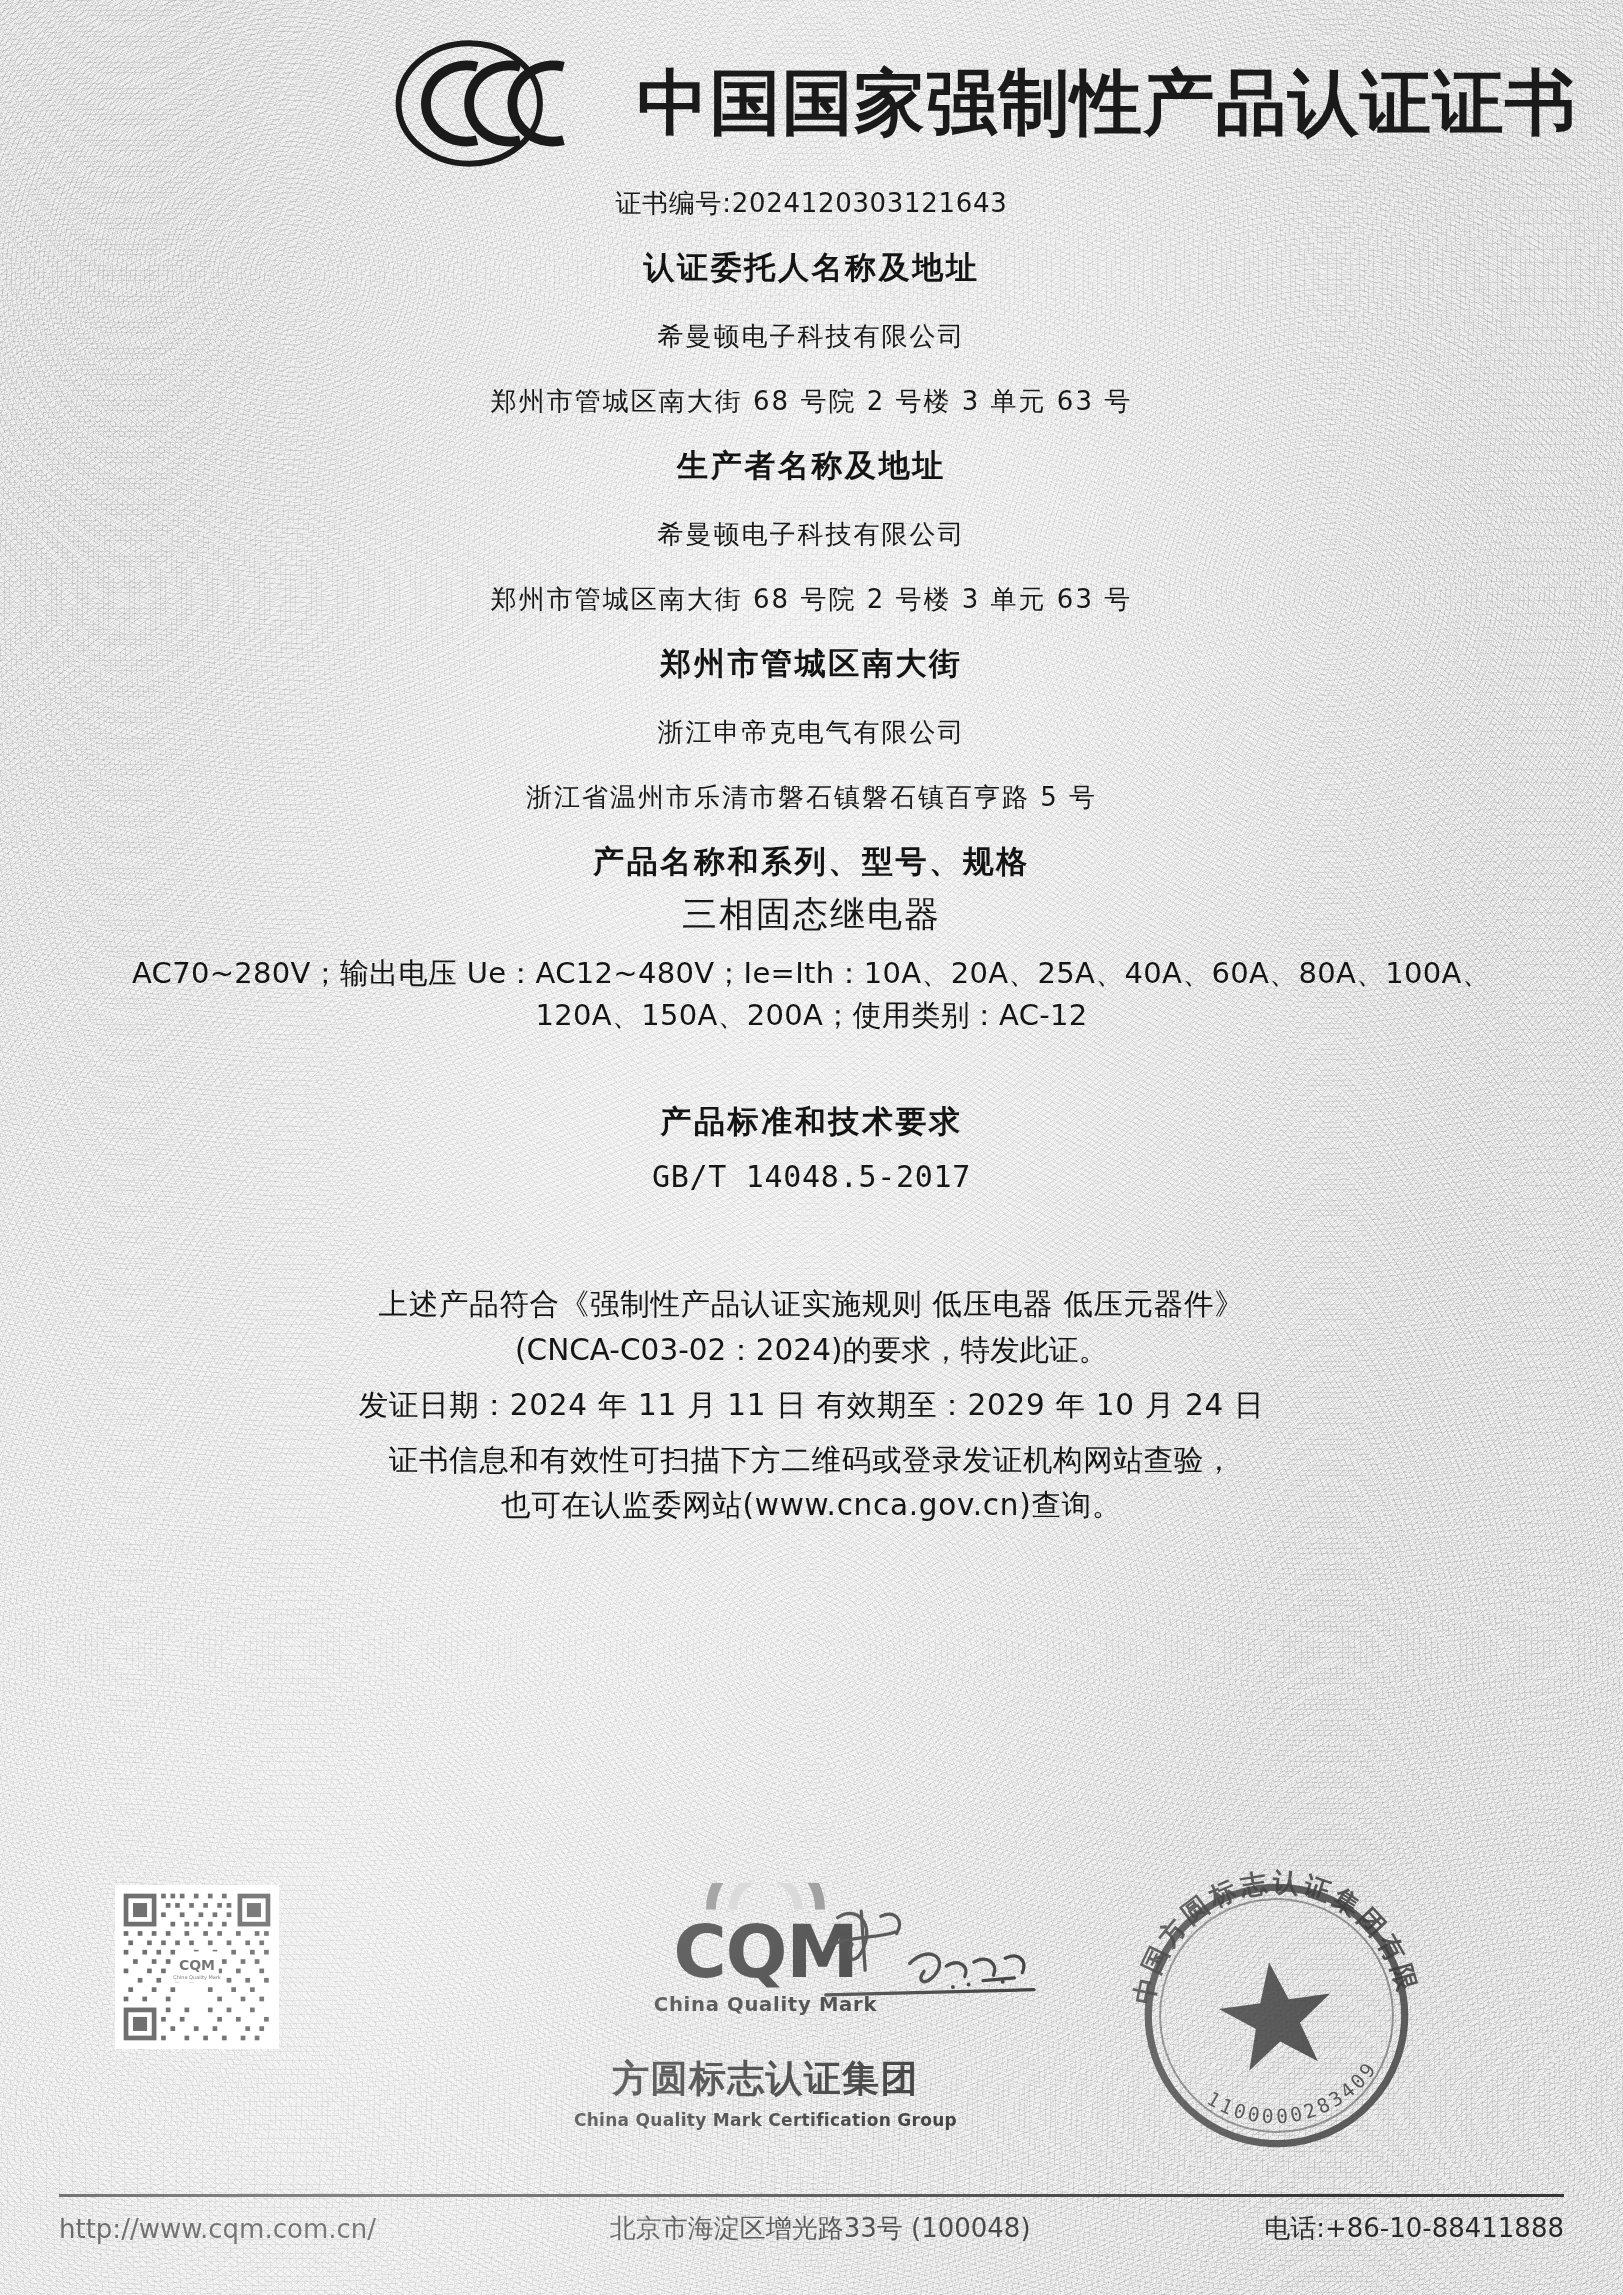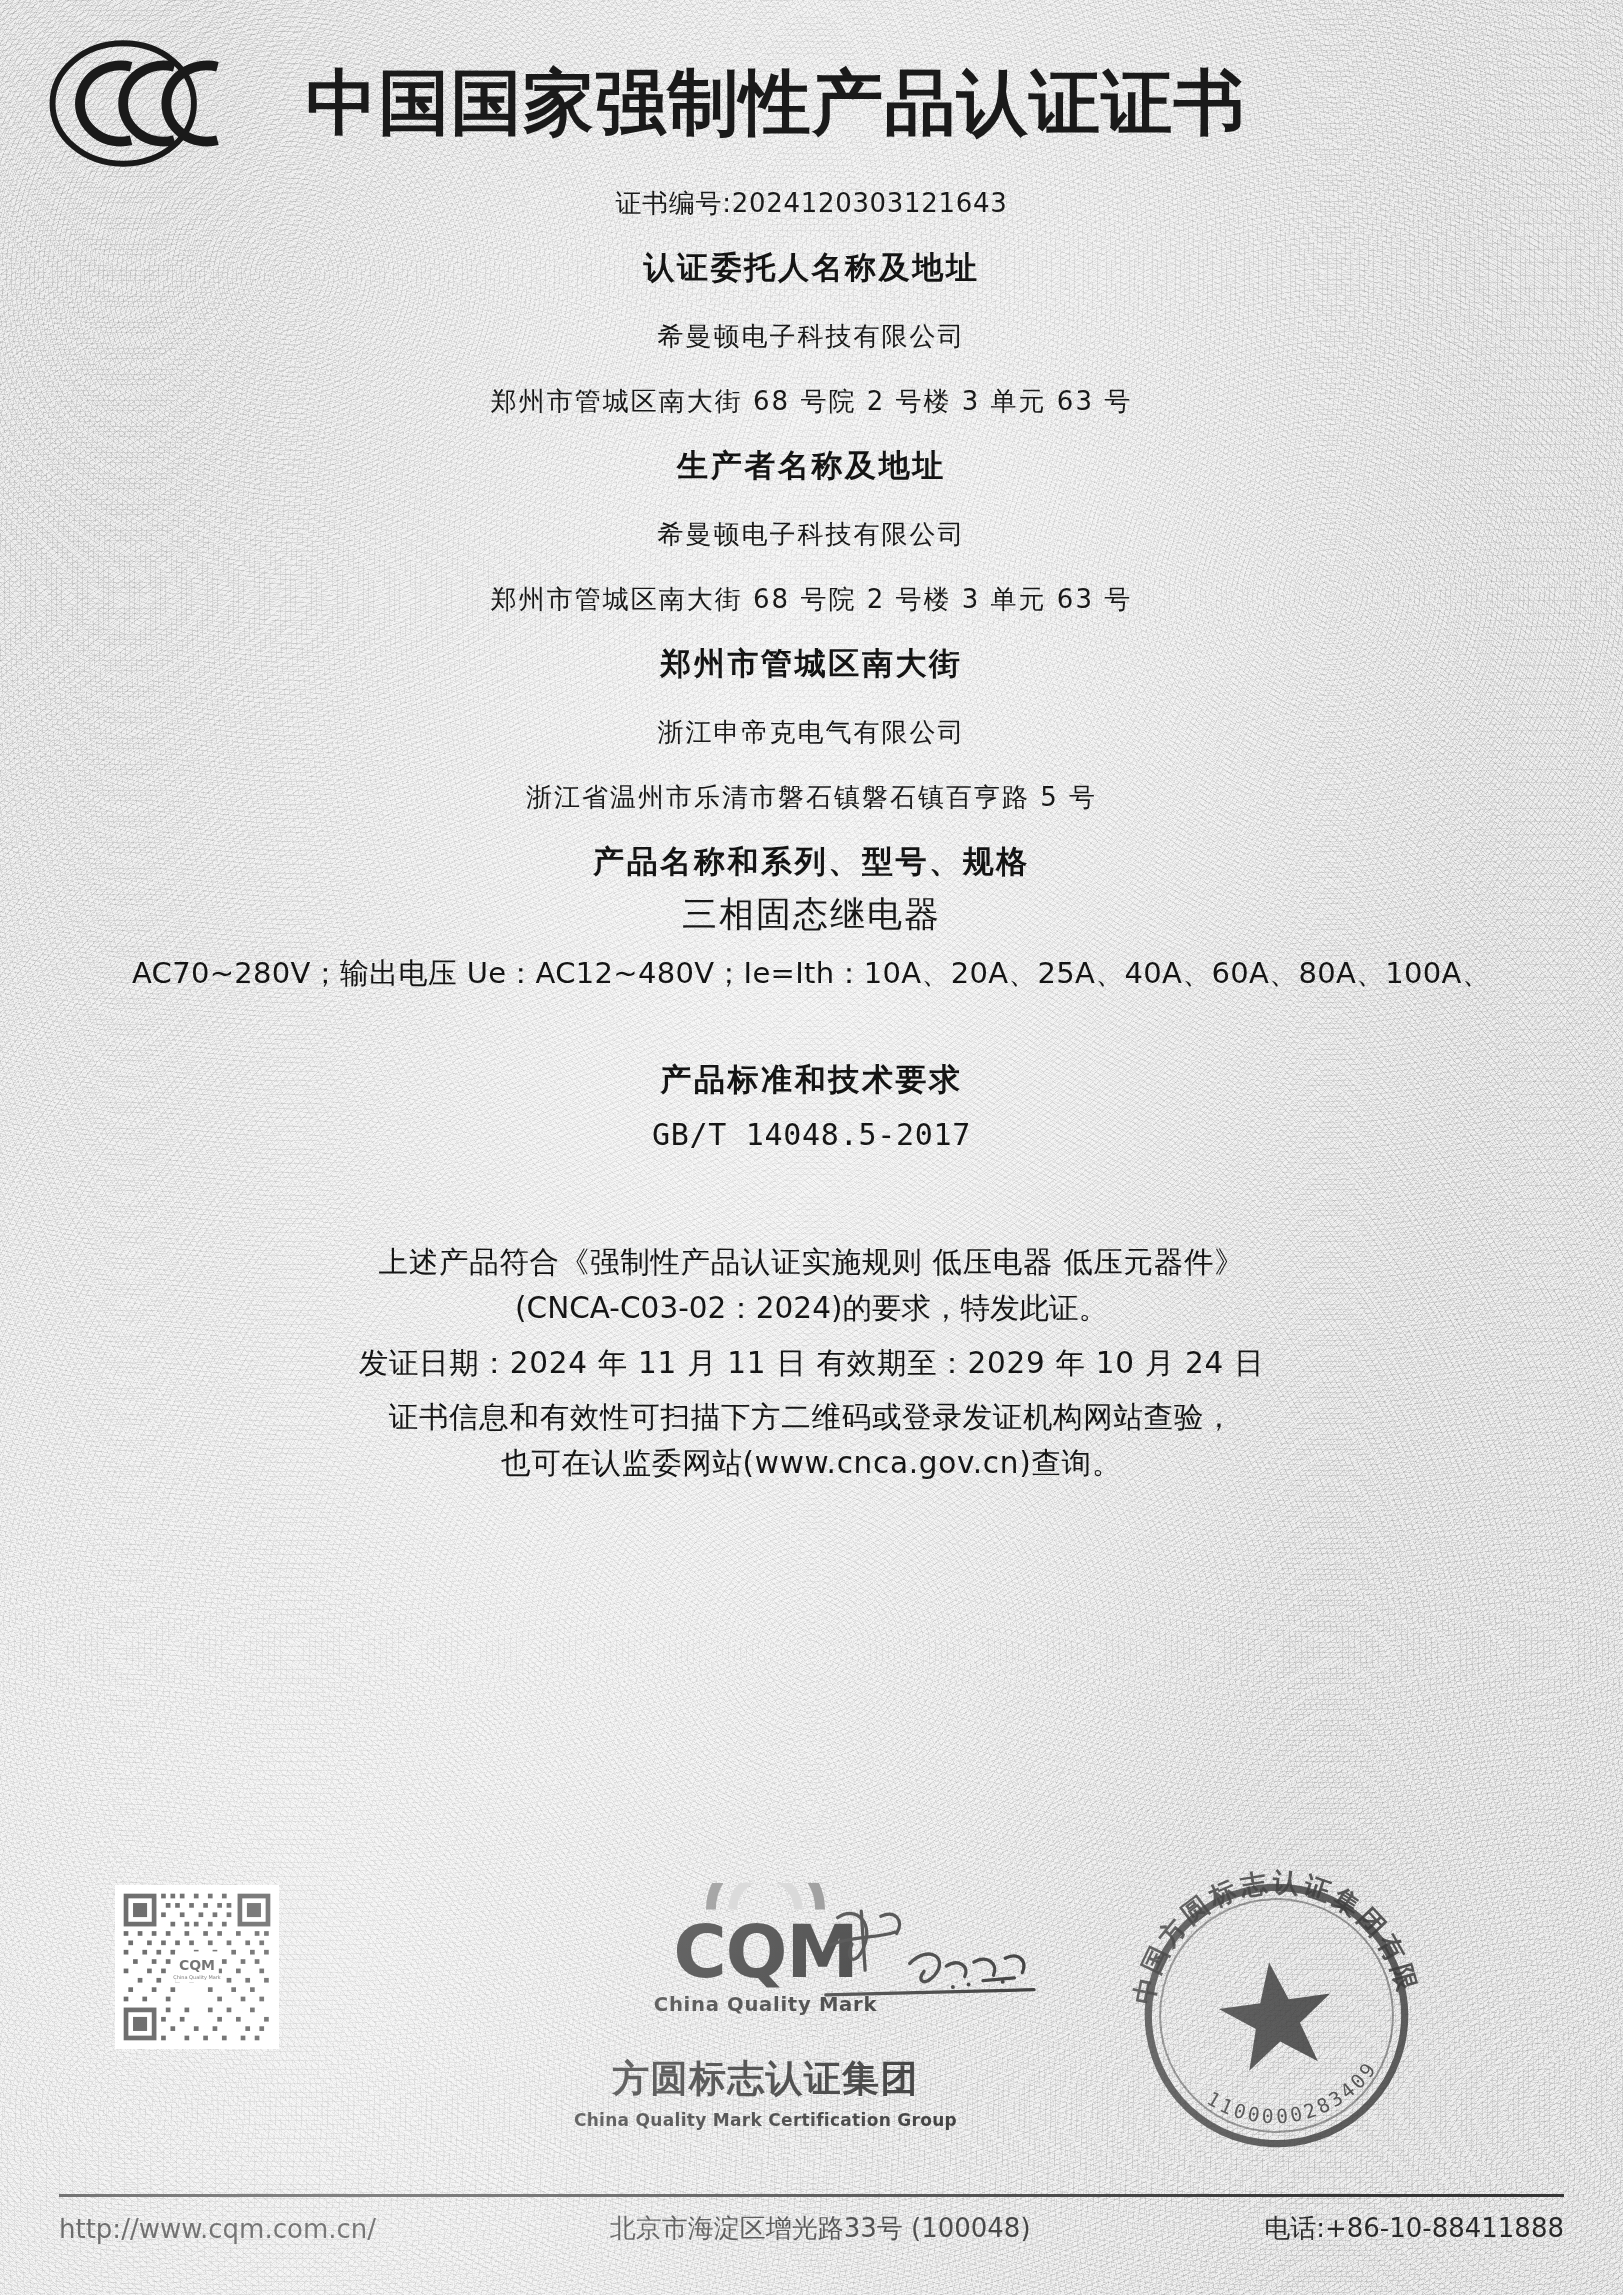--- a/index.html
+++ b/index.html
@@ -42,22 +42,22 @@
     z-index: 2;
     width: 1623px;
     height: 2295px;
     padding: 26px 46px 0 46px;
   }
 
   
   .header {
     display: flex;
     align-items: center;
-    justify-content: flex-start;
-    gap: 44px;
+    justify-content: flex-end;
+    gap: 29px;
     margin-top: 11.8px;
   }
   .ccc-logo { width: 216px; height: 131px; flex: 0 0 auto; }
   .main-title {
     font-family: "DejaVu Sans", sans-serif;
     font-size: 71px;
     font-weight: bold;
     letter-spacing: 1.3px;
     color: #1a1a1a;
     white-space: nowrap;
@@ -252,20 +252,21 @@
     <div class="sec-title">郑州市管城区南大街</div>
     <div class="sec-line">浙江申帝克电气有限公司</div>
     <div class="sec-line">浙江省温州市乐清市磐石镇磐石镇百亨路 5 号</div>
   </div>
 
   <div class="section">
     <div class="sec-title">产品名称和系列、型号、规格</div>
     <div class="product-name">三相固态继电器</div>
     <div class="spec-block">
       <div class="spec-line">AC70~280V；输出电压 Ue：AC12~480V；Ie=Ith：10A、20A、25A、40A、60A、80A、100A、</div>
+      <div class="spec-line">120A、150A、200A；使用类别：AC-12</div>
     </div>
   </div>
 
   <div class="std-block">
     <div class="sec-title">产品标准和技术要求</div>
     <div class="std-value">GB/T 14048.5-2017</div>
   </div>
 
   <div class="statement">
     <div class="st-line">上述产品符合《强制性产品认证实施规则  低压电器  低压元器件》</div>

